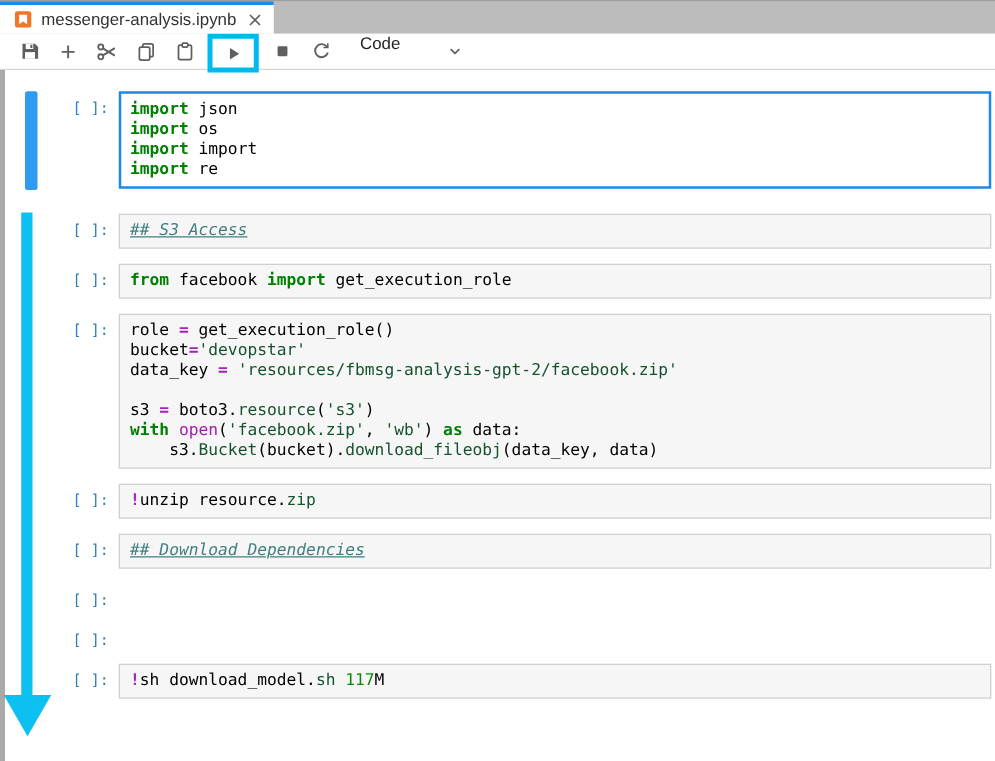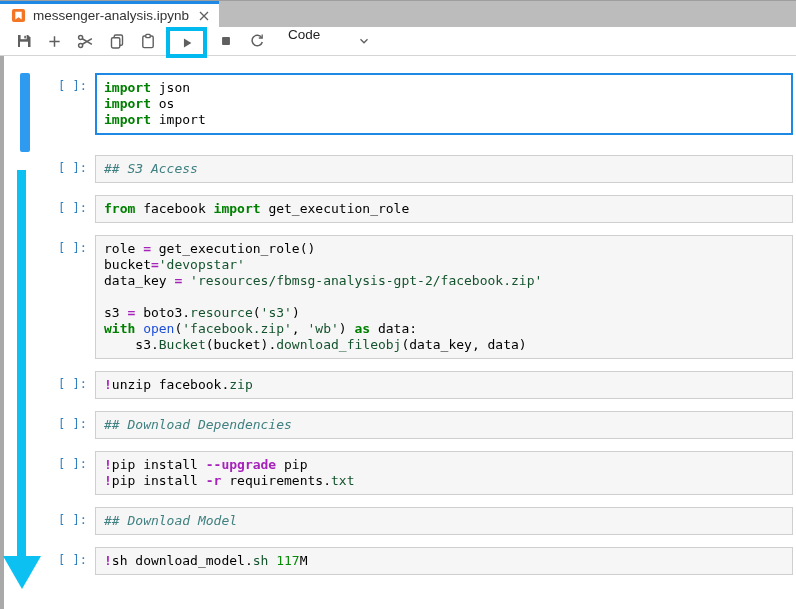--- a/index.html
+++ b/index.html
@@ -28,26 +28,26 @@
   .cell.sel{margin-bottom:20px;}
   .gutter{width:95px;flex:none;text-align:right;padding:6px 8px 0 0;box-sizing:border-box;
           font-family:"DejaVu Sans Mono",monospace;font-size:12px;color:#307fc1;}
   .editor{flex:1;box-sizing:border-box;background:#f6f6f6;border:1px solid #cfcfcf;
           padding:5px 8px;font-family:"DejaVu Sans Mono",monospace;font-size:13px;line-height:16px;
           white-space:pre;overflow:hidden;color:#000;}
   .cell.sel .editor{background:#fff;border:2px solid #1e88e5;padding:5px 7px;}
   .line{min-height:16px;}
   
   .tok-kw{color:#008000;font-weight:bold;}
-  .tok-b{color:#1d4ed8;}
+  .tok-b{color:#a21caf;}
   .tok-op{color:#a622bb;font-weight:bold;}
   .tok-str{color:#14532d;}
   .tok-prop{color:#14532d;}
   .tok-num{color:#088a08;}
-  .tok-cmt{color:#408080;font-style:italic;}
+  .tok-cmt{color:#408080;font-style:italic;text-decoration:underline;}
   .tok-pl{color:#000;}
   
   .sel-bar{position:absolute;left:20px;top:73px;width:10px;height:79px;background:#2e9bf0;border-radius:2px;z-index:5;}
   .arrow-shaft{position:absolute;left:17px;top:170px;width:9px;height:387px;background:#0cc1f1;z-index:5;}
   .arrow-head{position:absolute;left:3px;top:556px;width:0;height:0;z-index:5;
               border-left:19px solid transparent;border-right:19px solid transparent;border-top:33px solid #0cc1f1;}
   svg{display:block;}
 </style>
 </head>
 <body>
@@ -141,49 +141,47 @@
     <svg width="14" height="14" viewBox="0 0 16 16" fill="none" stroke="#5f5f5f" stroke-width="1.5">
         <path d="M4 6l4 4 4-4"></path>
       </svg>
   </span>
 </div>
 
 <div class="left-strip"></div>
 <div class="cells">
     <div class="cell sel">
       <div class="gutter">[ ]:</div>
-      <div class="editor"><div class="line"><span class="tok-kw">import</span><span class="tok-pl"> json</span></div><div class="line"><span class="tok-kw">import</span><span class="tok-pl"> os</span></div><div class="line"><span class="tok-kw">import</span><span class="tok-pl"> import</span></div></div>
+      <div class="editor"><div class="line"><span class="tok-kw">import</span><span class="tok-pl"> json</span></div><div class="line"><span class="tok-kw">import</span><span class="tok-pl"> os</span></div><div class="line"><span class="tok-kw">import</span><span class="tok-pl"> import</span></div><div class="line"><span class="tok-kw">import</span><span class="tok-pl"> re</span></div></div>
     </div>
     <div class="cell">
       <div class="gutter">[ ]:</div>
       <div class="editor"><div class="line"><span class="tok-cmt">## S3 Access</span></div></div>
     </div>
     <div class="cell">
       <div class="gutter">[ ]:</div>
       <div class="editor"><div class="line"><span class="tok-kw">from</span><span class="tok-pl"> facebook </span><span class="tok-kw">import</span><span class="tok-pl"> get_execution_role</span></div></div>
     </div>
     <div class="cell">
       <div class="gutter">[ ]:</div>
       <div class="editor"><div class="line"><span class="tok-pl">role </span><span class="tok-op">=</span><span class="tok-pl"> get_execution_role()</span></div><div class="line"><span class="tok-pl">bucket</span><span class="tok-op">=</span><span class="tok-str">'devopstar'</span></div><div class="line"><span class="tok-pl">data_key </span><span class="tok-op">=</span><span class="tok-pl"> </span><span class="tok-str">'resources/fbmsg-analysis-gpt-2/facebook.zip'</span></div><div class="line">&nbsp;</div><div class="line"><span class="tok-pl">s3 </span><span class="tok-op">=</span><span class="tok-pl"> boto3.</span><span class="tok-prop">resource</span><span class="tok-pl">(</span><span class="tok-str">'s3'</span><span class="tok-pl">)</span></div><div class="line"><span class="tok-kw">with</span><span class="tok-pl"> </span><span class="tok-b">open</span><span class="tok-pl">(</span><span class="tok-str">'facebook.zip'</span><span class="tok-pl">, </span><span class="tok-str">'wb'</span><span class="tok-pl">) </span><span class="tok-kw">as</span><span class="tok-pl"> data:</span></div><div class="line"><span class="tok-pl">    s3.</span><span class="tok-prop">Bucket</span><span class="tok-pl">(bucket).</span><span class="tok-prop">download_fileobj</span><span class="tok-pl">(data_key, data)</span></div></div>
     </div>
     <div class="cell">
       <div class="gutter">[ ]:</div>
-      <div class="editor"><div class="line"><span class="tok-op">!</span><span class="tok-pl">unzip facebook.</span><span class="tok-prop">zip</span></div></div>
+      <div class="editor"><div class="line"><span class="tok-op">!</span><span class="tok-pl">unzip resource.</span><span class="tok-prop">zip</span></div></div>
     </div>
     <div class="cell">
       <div class="gutter">[ ]:</div>
       <div class="editor"><div class="line"><span class="tok-cmt">## Download Dependencies</span></div></div>
     </div>
     <div class="cell">
       <div class="gutter">[ ]:</div>
-      <div class="editor"><div class="line"><span class="tok-op">!</span><span class="tok-pl">pip install </span><span class="tok-op">--upgrade</span><span class="tok-pl"> pip</span></div><div class="line"><span class="tok-op">!</span><span class="tok-pl">pip install </span><span class="tok-op">-r</span><span class="tok-pl"> requirements.</span><span class="tok-prop">txt</span></div></div>
     </div>
     <div class="cell">
       <div class="gutter">[ ]:</div>
-      <div class="editor"><div class="line"><span class="tok-cmt">## Download Model</span></div></div>
     </div>
     <div class="cell">
       <div class="gutter">[ ]:</div>
       <div class="editor"><div class="line"><span class="tok-op">!</span><span class="tok-pl">sh download_model.</span><span class="tok-prop">sh</span><span class="tok-pl"> </span><span class="tok-num">117</span><span class="tok-pl">M</span></div></div>
     </div>
   </div>
 
 <div class="sel-bar" style="background: rgb(46, 155, 240);"></div>
 <div class="arrow-shaft" style="background: rgb(12, 193, 241);"></div>
 <div class="arrow-head" style="border-top-color: rgb(12, 193, 241);"></div>

